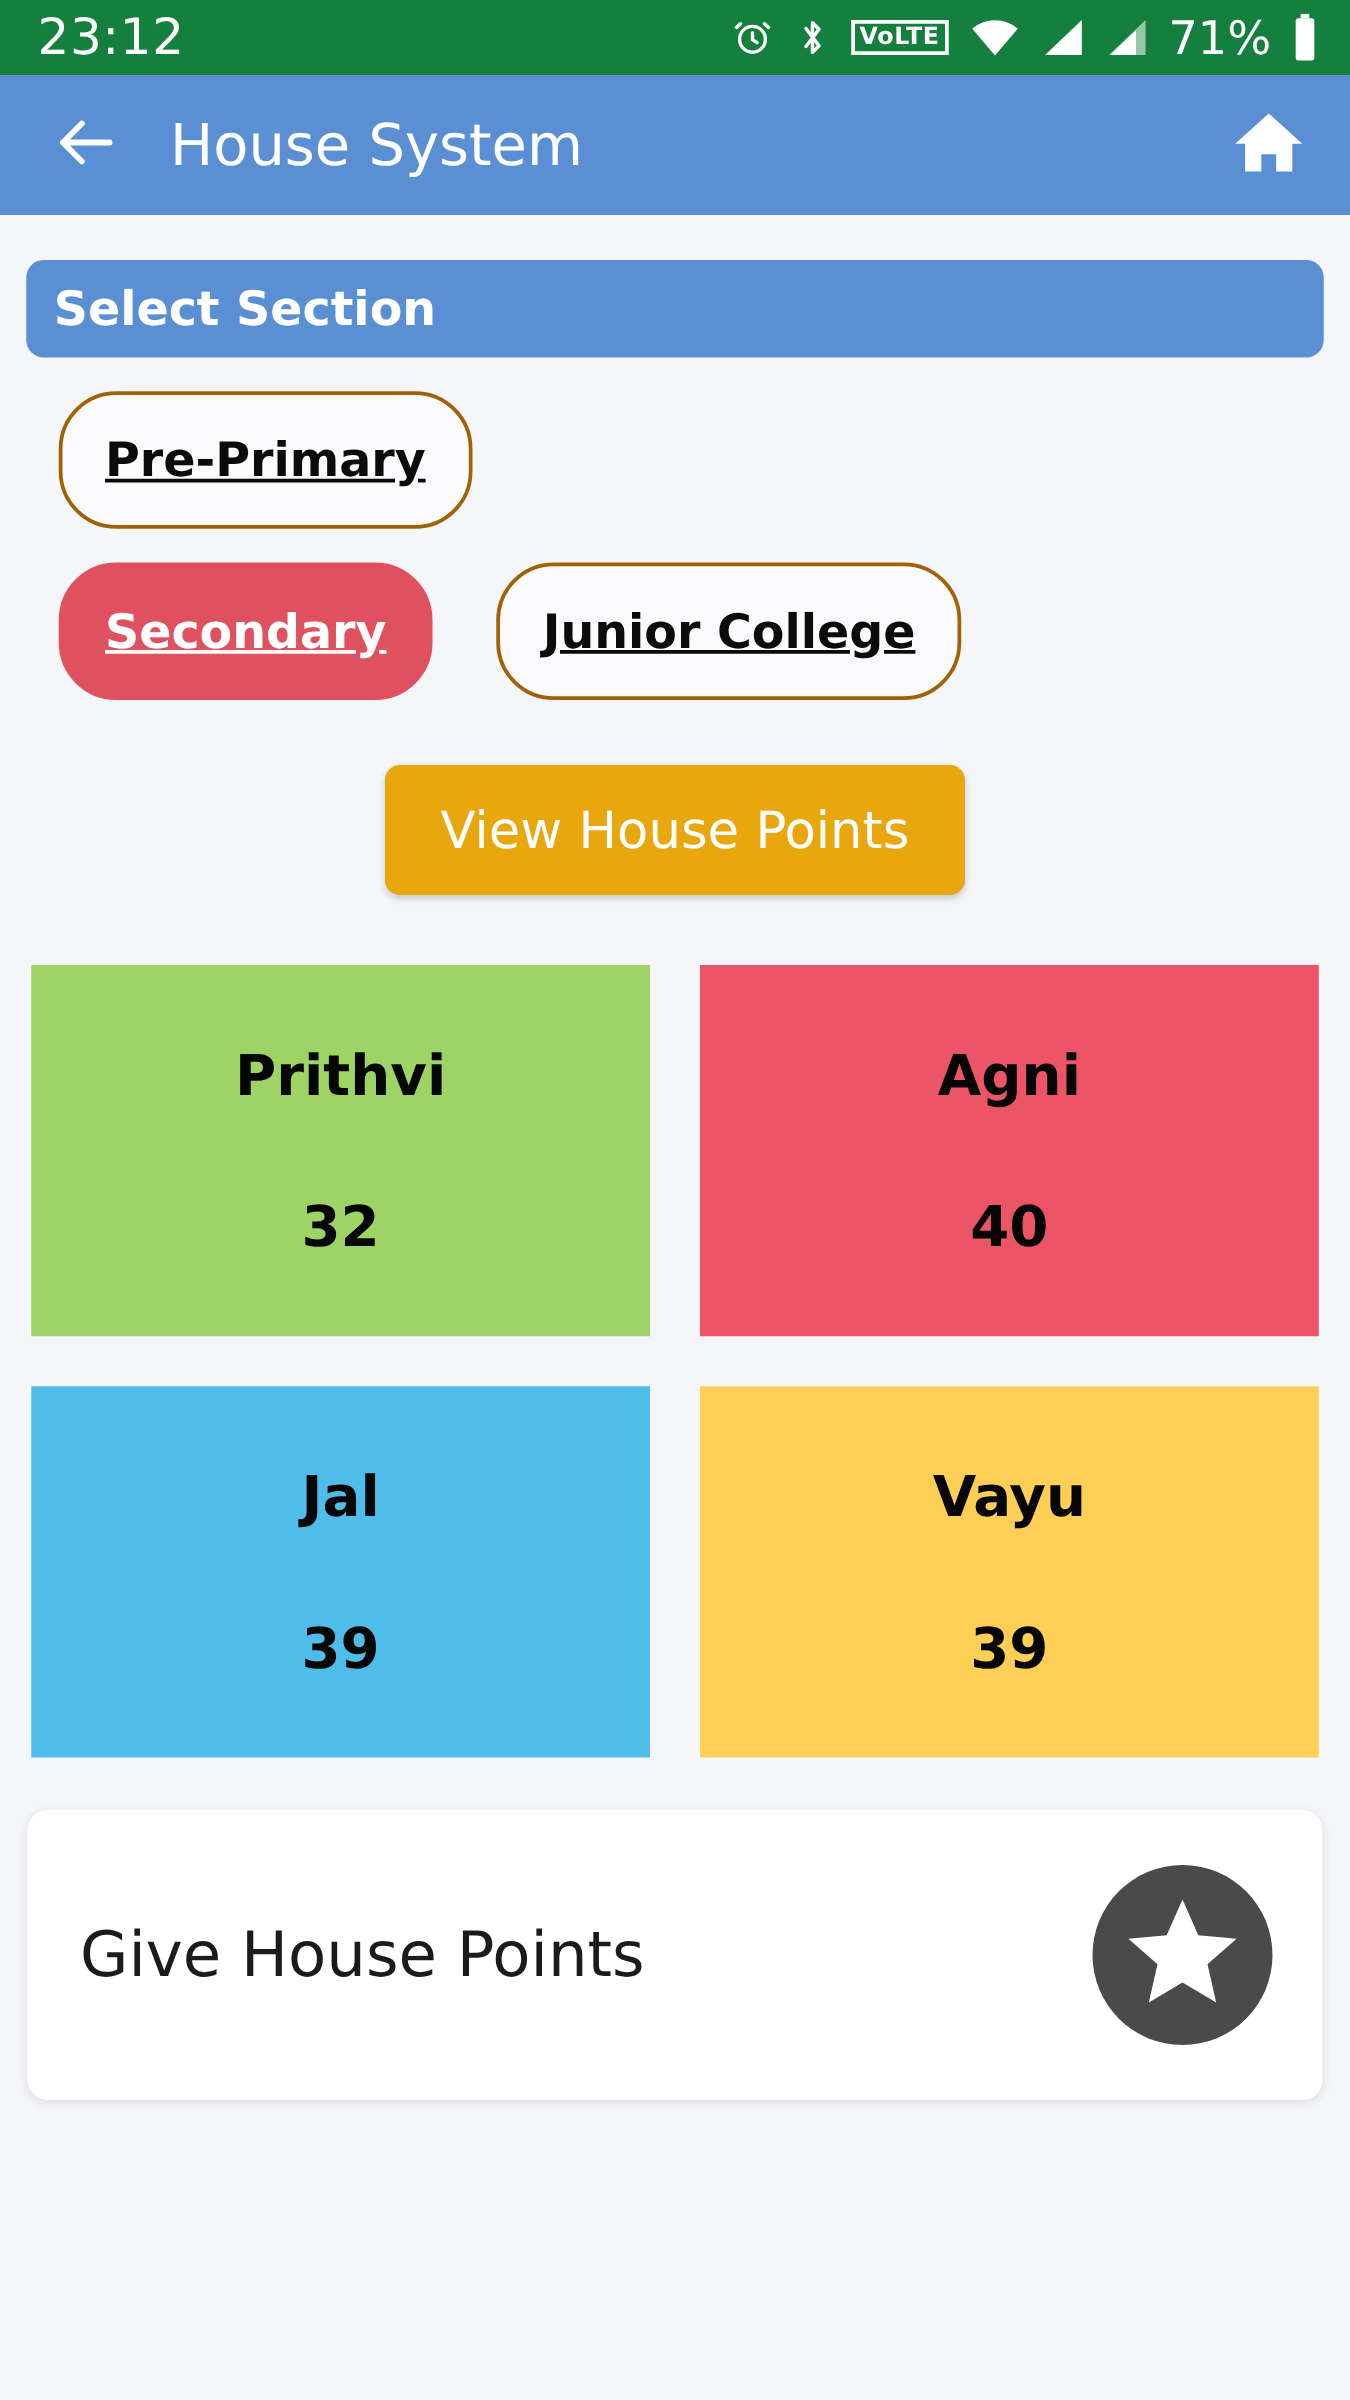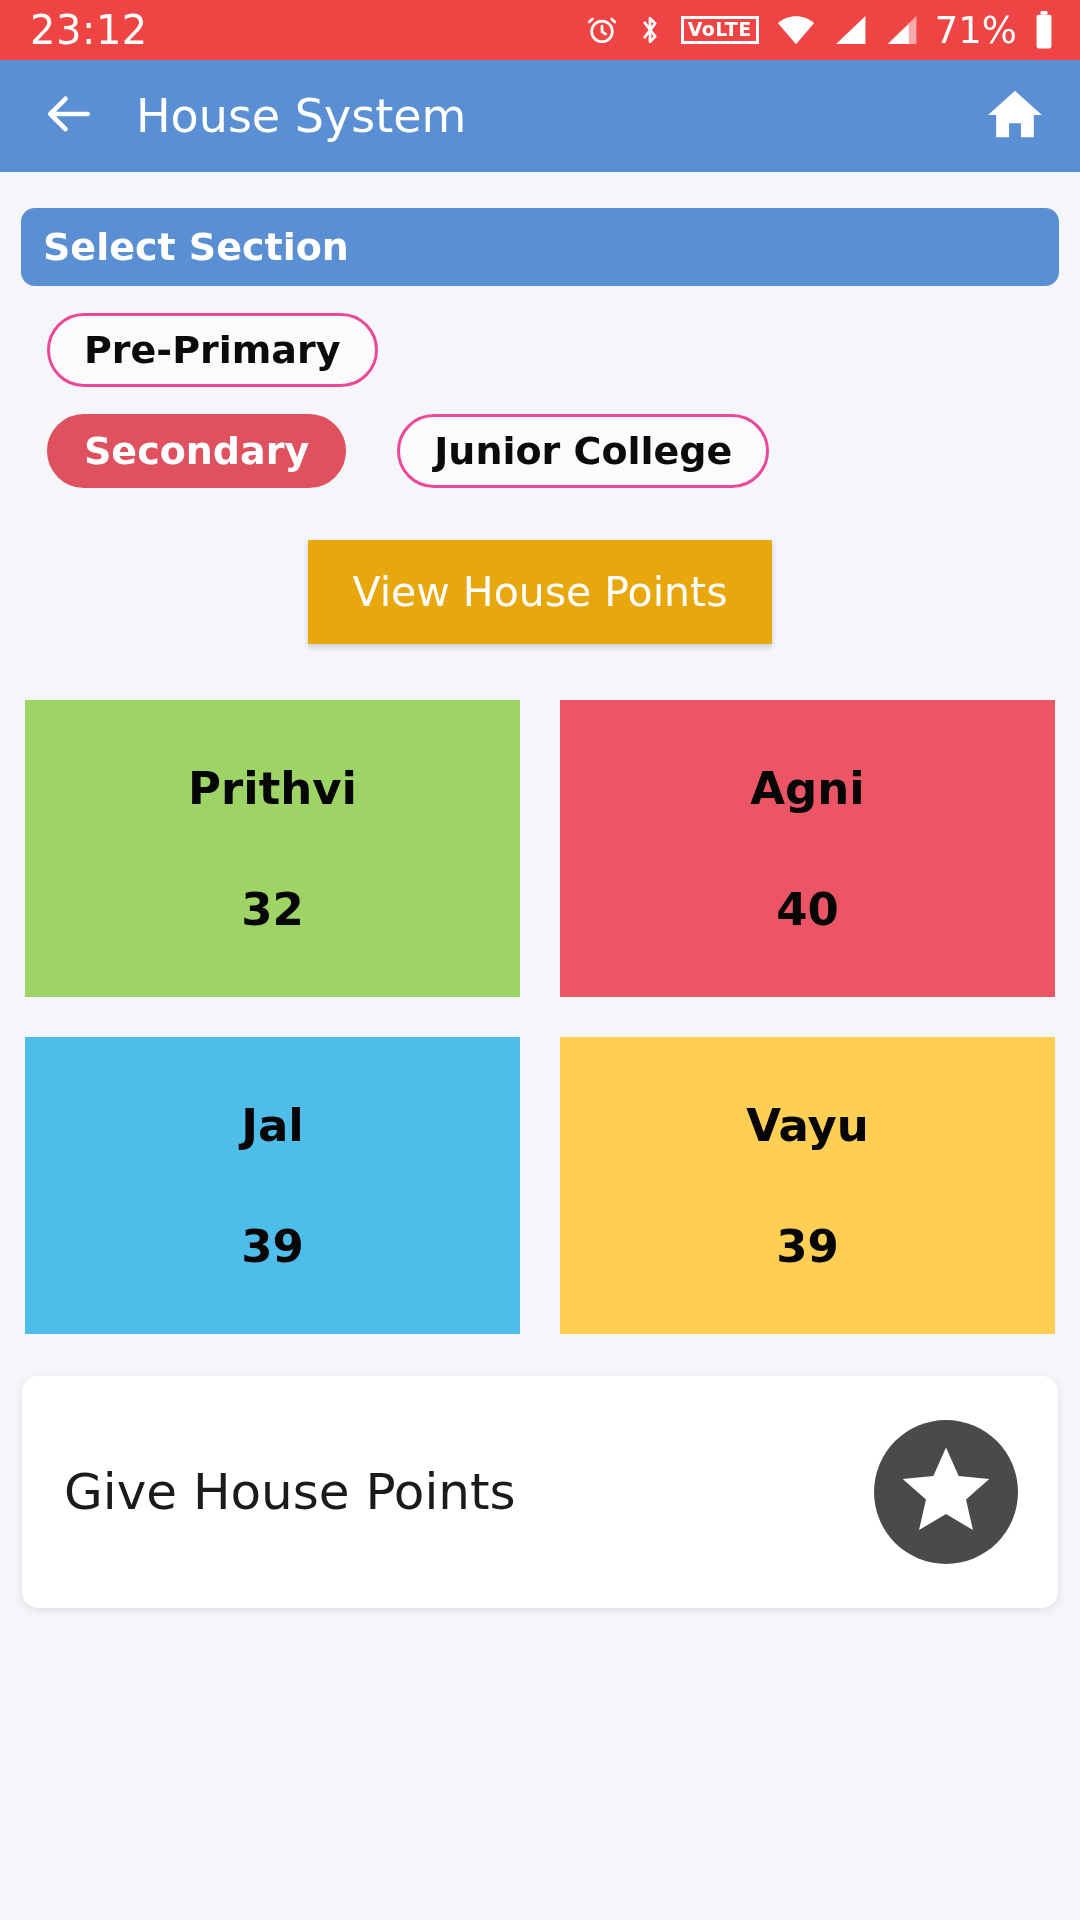--- a/index.html
+++ b/index.html
@@ -5,21 +5,21 @@
   * { margin:0; padding:0; box-sizing:border-box; }
   html, body {
     width:1080px; height:1920px;
     background:#F4F6F9;
     font-family:"DejaVu Sans", sans-serif;
     overflow:hidden;
   }
 
   
   .statusbar{
-    height:60px; background:#ef4444;
+    height:60px; background:#15803d;
     display:flex; align-items:center;
     padding:0 26px 0 30px;
     color:#ffffff;
   }
   .status-time{ font-size:40px; letter-spacing:0.5px; font-family:"DejaVu Sans", sans-serif; }
   .status-icons{ margin-left:auto; display:flex; align-items:center; gap:17px; }
   .status-icons svg{ display:block; }
   .battery-pct{ font-size:37px; letter-spacing:0px; }
   .volte-badge{
     border:3px solid #ffffff; border-radius:0;
@@ -56,38 +56,39 @@
     color:#ffffff; font-size:38px; font-weight:bold;
     font-family:"DejaVu Sans", sans-serif;
   }
 
   .chip-row{
     display:flex; align-items:flex-start;
     padding-left:47px; margin-top:27px;
     gap:51px;
   }
   .chip{
-    border:3px solid #ec4899;
+    border:3px solid #a16207;
     border-radius:46px;
     background:#FBFBFD;
-    height:74px;
+    height:110px;
     display:flex; align-items:center; justify-content:center;
     padding:0 34px;
     font-size:38px; font-weight:bold; color:#0B0B0B;
     white-space:nowrap; cursor:pointer;
     font-family:"DejaVu Sans", sans-serif;
+    text-decoration:underline;
   }
   .chip.selected{
     background:#E0515F; border-color:#E0515F; color:#ffffff;
   }
 
   .view-btn-wrap{ display:flex; justify-content:center; margin-top:52px; }
   .view-btn{
     background:#E9A70E;
-    border:none; border-radius:0;
+    border:none; border-radius:12px;
     padding:0 44px; height:104px;
     display:flex; align-items:center; justify-content:center;
     color:#FFFFFF; font-size:41px; font-weight:400;
     font-family:"DejaVu Sans", sans-serif;
     cursor:pointer; white-space:nowrap;
     box-shadow:0 3px 6px rgba(0,0,0,0.18);
   }
 
   
   .house-grid{

